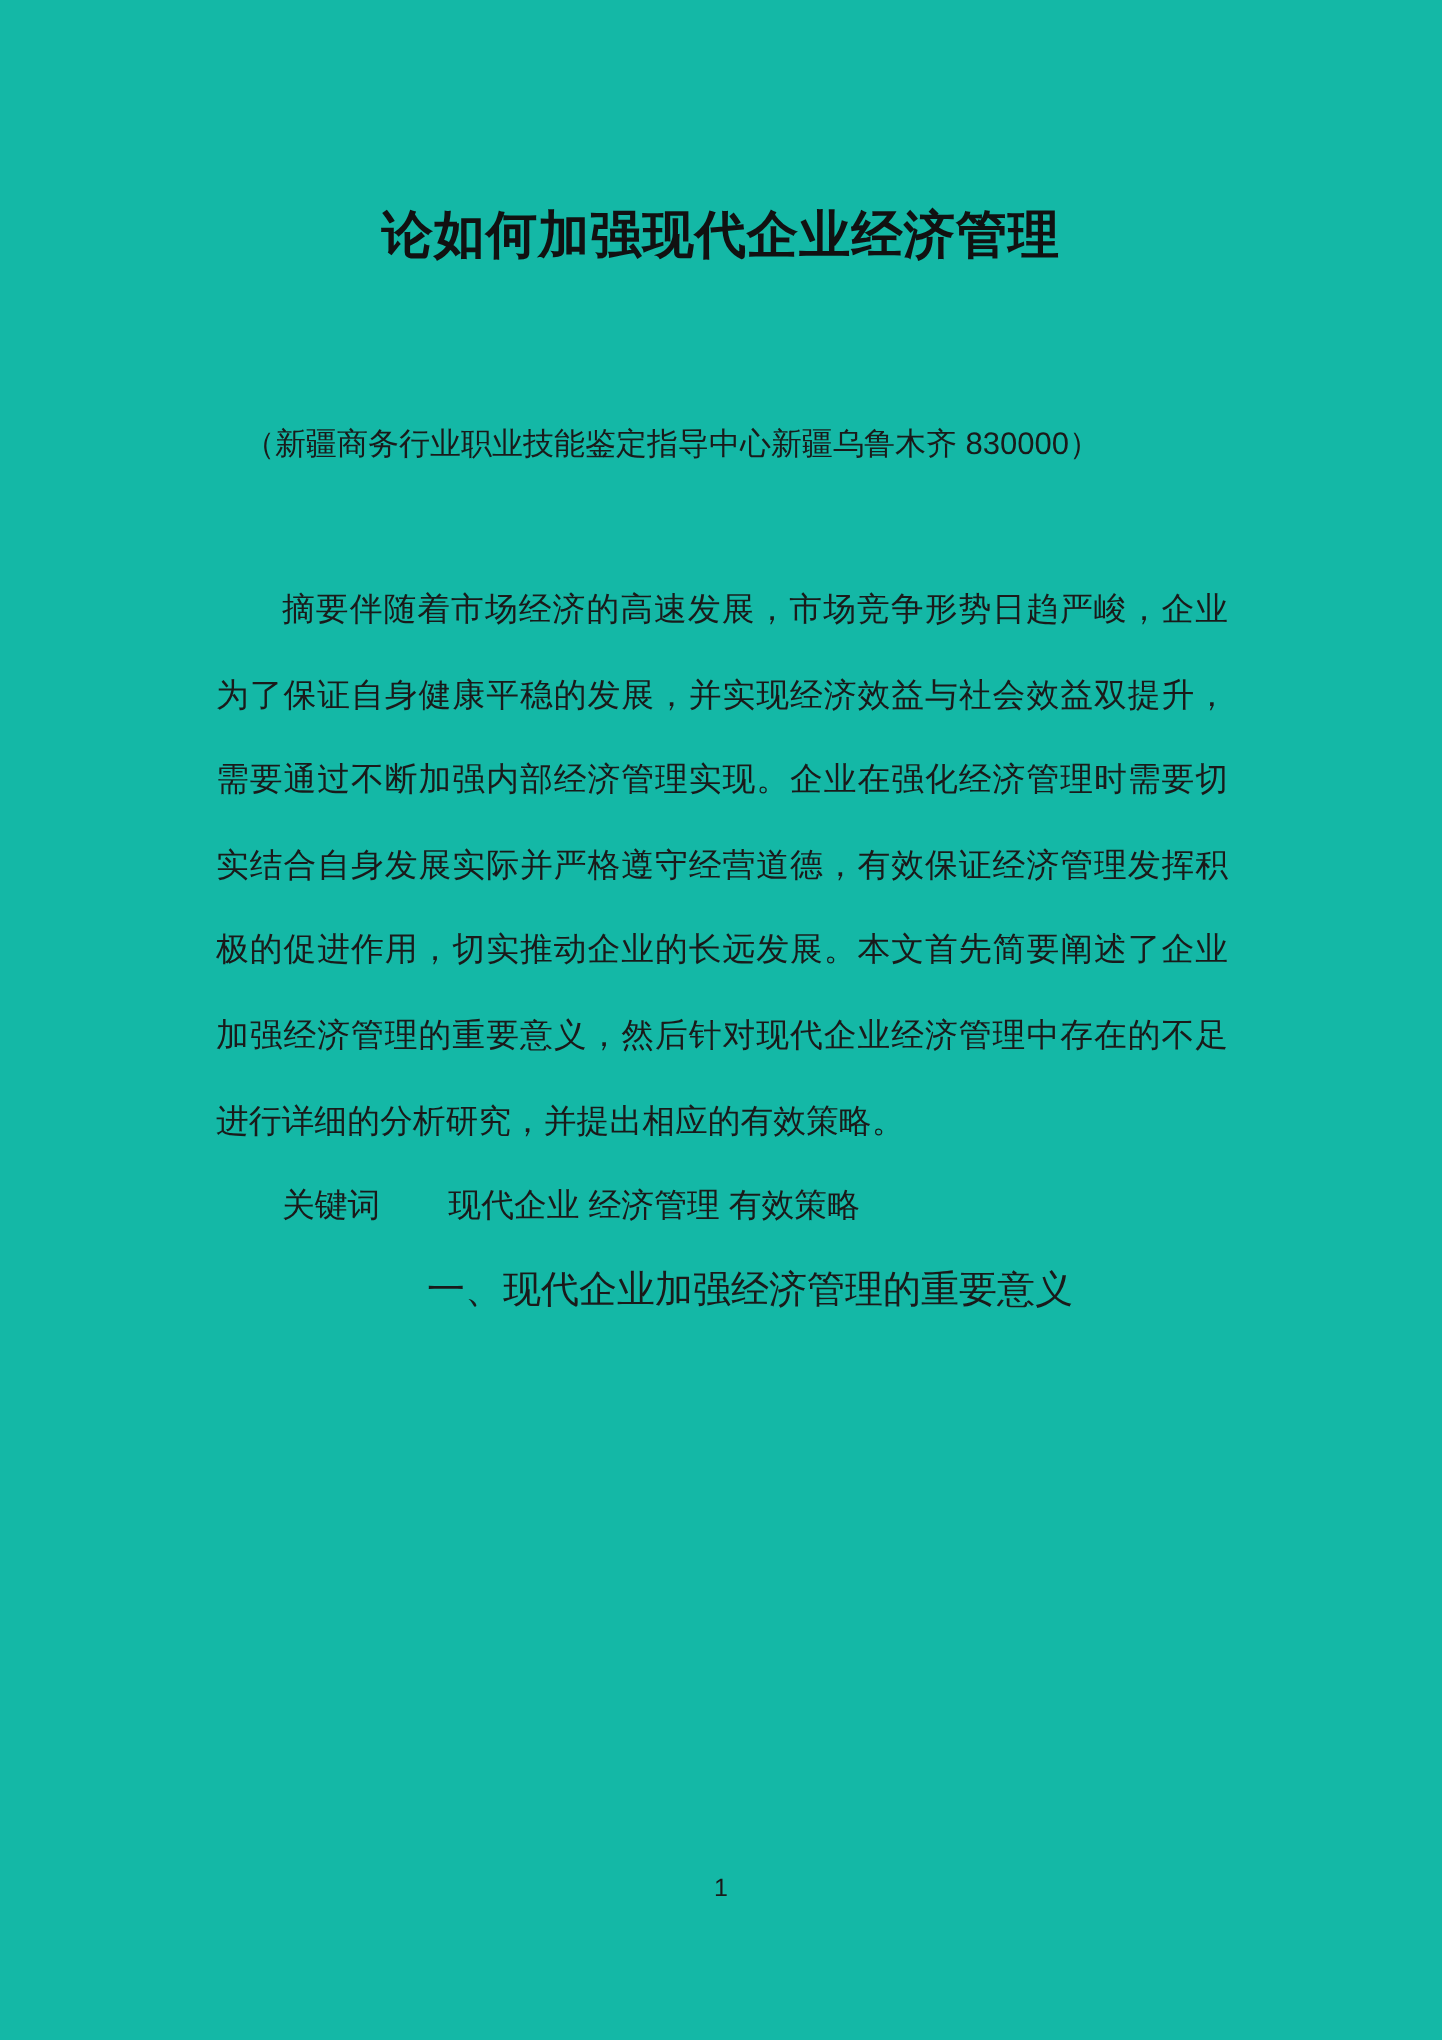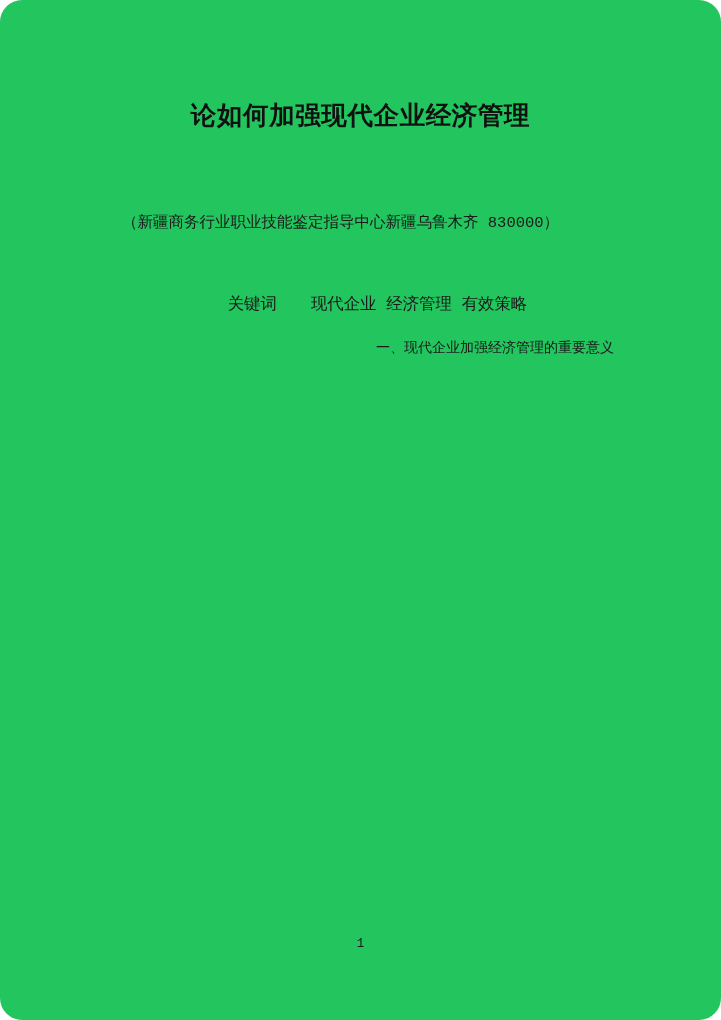--- a/index.html
+++ b/index.html
@@ -6,25 +6,24 @@
     margin: 0;
     padding: 0;
     background: #ffffff;
   }
 
   .page {
     position: relative;
     width: 721px;
     height: 1020px;
     margin: 0 auto;
-    background: #22c55e;
+    background: #14b8a6;
     overflow: hidden;
-    font-family: Liberation Mono, monospace;
+    font-family: Liberation Sans, sans-serif;
     color: #1a1a1a;
-    border-radius: 22px;
     -webkit-font-smoothing: antialiased;
   }
 
   
   .doc-title {
     position: absolute;
     top: 84px;
     left: 0;
     width: 721px;
     text-align: center;
@@ -72,34 +71,34 @@
     line-height: 42.6px;
     text-align: justify;
     text-justify: inter-ideograph;
     text-indent: 33px;
     color: #1a1a1a;
     margin: 0;
   }
 
   .para.keywords {
     text-indent: 33px;
-    text-align: center;
+    text-align: left;
     white-space: nowrap;
   }
 
   .kw-gap {
     display: inline-block;
     width: 34px;
   }
 
   .section-heading {
-    font-size: 14px;
+    font-size: 19px;
     line-height: 42.6px;
     text-indent: 28px;
-    text-align: right;
+    text-align: center;
     color: #1a1a1a;
     margin: 0;
   }
 
   
   .page-number {
     position: absolute;
     top: 936px;
     left: 0;
     width: 721px;
@@ -115,20 +114,21 @@
 <div class="page">
 
   <h1 class="doc-title">论如何加强现代企业经济管理</h1>
 
   <div class="frontmatter">
     <div class="affiliation-line">（新疆商务行业职业技能鉴定指导中心新疆乌鲁木齐 830000）</div>
   </div>
 
   <div class="body-block">
 
+    <p class="para">摘要伴随着市场经济的高速发展，市场竞争形势日趋严峻，企业为了保证自身健康平稳的发展，并实现经济效益与社会效益双提升，需要通过不断加强内部经济管理实现。企业在强化经济管理时需要切实结合自身发展实际并严格遵守经营道德，有效保证经济管理发挥积极的促进作用，切实推动企业的长远发展。本文首先简要阐述了企业加强经济管理的重要意义，然后针对现代企业经济管理中存在的不足进行详细的分析研究，并提出相应的有效策略。</p>
 
     <p class="para keywords"><span>关键词</span><span class="kw-gap"></span><span>现代企业 经济管理 有效策略</span></p>
 
 
     <p class="section-heading">一、现代企业加强经济管理的重要意义</p>
 
   </div>
 
   <div class="page-number">1</div>
 

